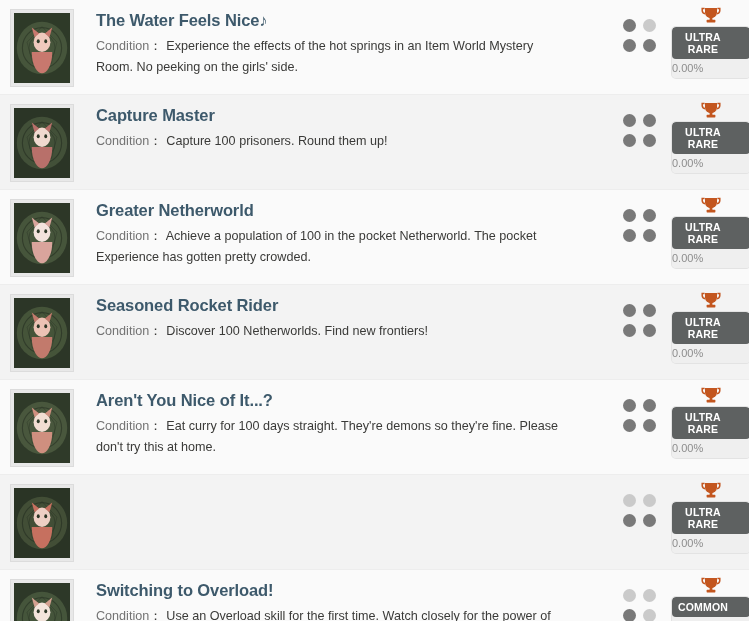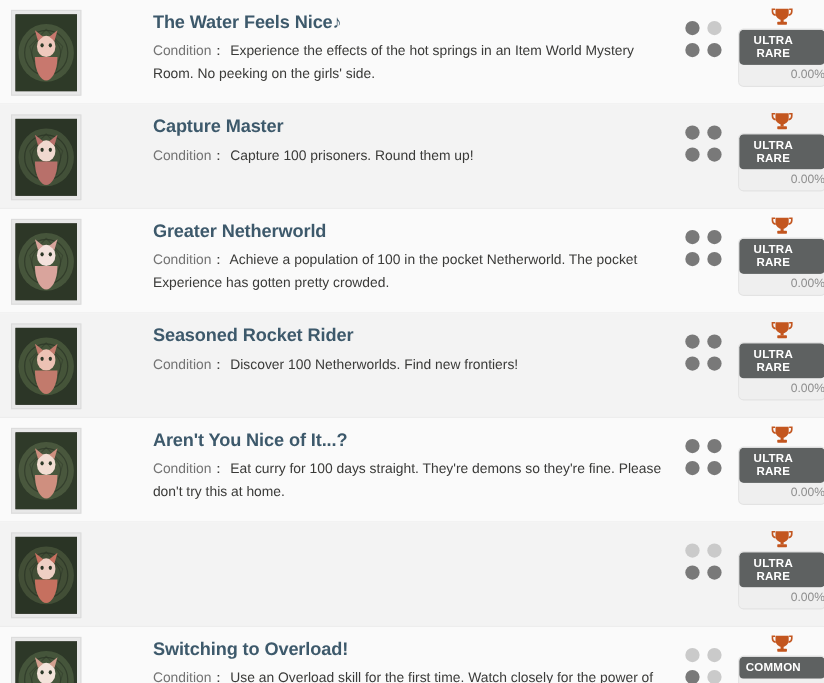--- a/index.html
+++ b/index.html
@@ -51,21 +51,20 @@
   }
   .thumb svg { display: block; width: 100%; height: 100%; }
 
   
   .ach-text {
     flex: 1 1 auto;
     padding-left: 22px;
     padding-right: 8px;
     min-width: 0;
     max-width: 470px;
-    margin-left: 43px;
   }
   .ach-title {
     font-size: 16.5px;
     font-weight: bold;
     color: #3d596b;
     line-height: 1.25;
     margin: 3px 0 5px 0;
     letter-spacing: -0.1px;
   }
   .ach-cond {
@@ -134,21 +133,21 @@
     font-size: 10.5px;
     font-weight: bold;
     text-align: center;
     padding: 4px 16px 4px 0;
     letter-spacing: 0.2px;
     border-radius: 4px;
   }
   .badge-bot {
     color: #8d8d8d;
     font-size: 11px;
-    text-align: right;
+    text-align: left;
     padding: 3px 0 4px 0;
     background: #efefef;
   }
 </style>
 </head>
 <body>
 
 <div class="achievement-list" id="list-root">
     <div class="ach-row">
       <div class="thumb-wrap">

